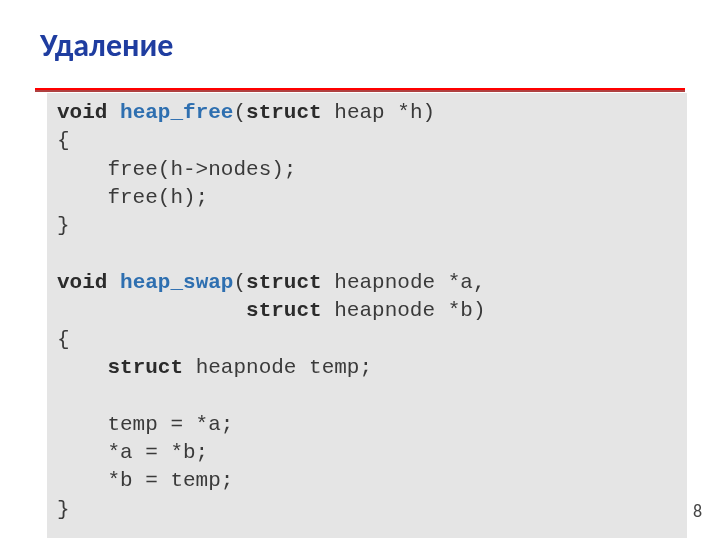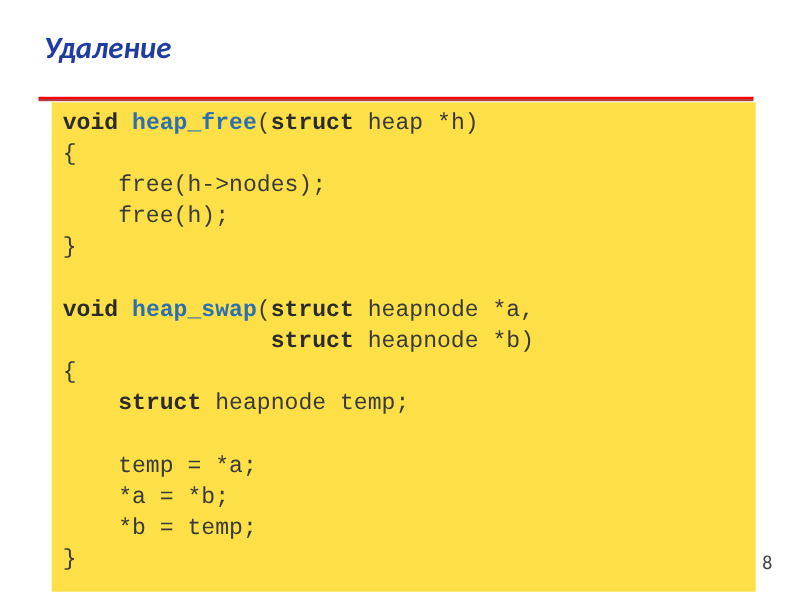--- a/index.html
+++ b/index.html
@@ -9,25 +9,24 @@
     background: #ffffff;
     font-family: Calibri, Arial, sans-serif;
     position: relative;
     overflow: hidden;
   }
   .slide {
     padding: 28px 40px 0 40px;
   }
   .title {
     color: #1f3da0;
-    font-size: 28px;
+    font-size: 32px;
     font-weight: 700;
     line-height: 1.15;
     margin-bottom: 2px;
-    font-style: italic;
   }
   .rule-wrap {
     position: absolute;
     left: 35px;
     right: 35px;
     top: 88px;
     height: 4px;
   }
   .rule-shadow {
     position: absolute;
@@ -37,21 +36,21 @@
   .rule-main {
     position: absolute;
     top: 0; left: 0; right: 0; height: 2px;
     background: #ff0000;
   }
   .codeblock {
     position: absolute;
     left: 47px;
     top: 93px;
     right: 33px;
-    background: #fde047;
+    background: #e5e5e5;
     padding: 6px 19px 14px 10px;
   }
   pre {
     font-family: Consolas, "Courier New", monospace;
     font-size: 21px;
     line-height: 1.35;
     color: #3a3a3a;
     white-space: pre;
   }
   .kw { font-weight: 700; color: #2b2b2b; }

